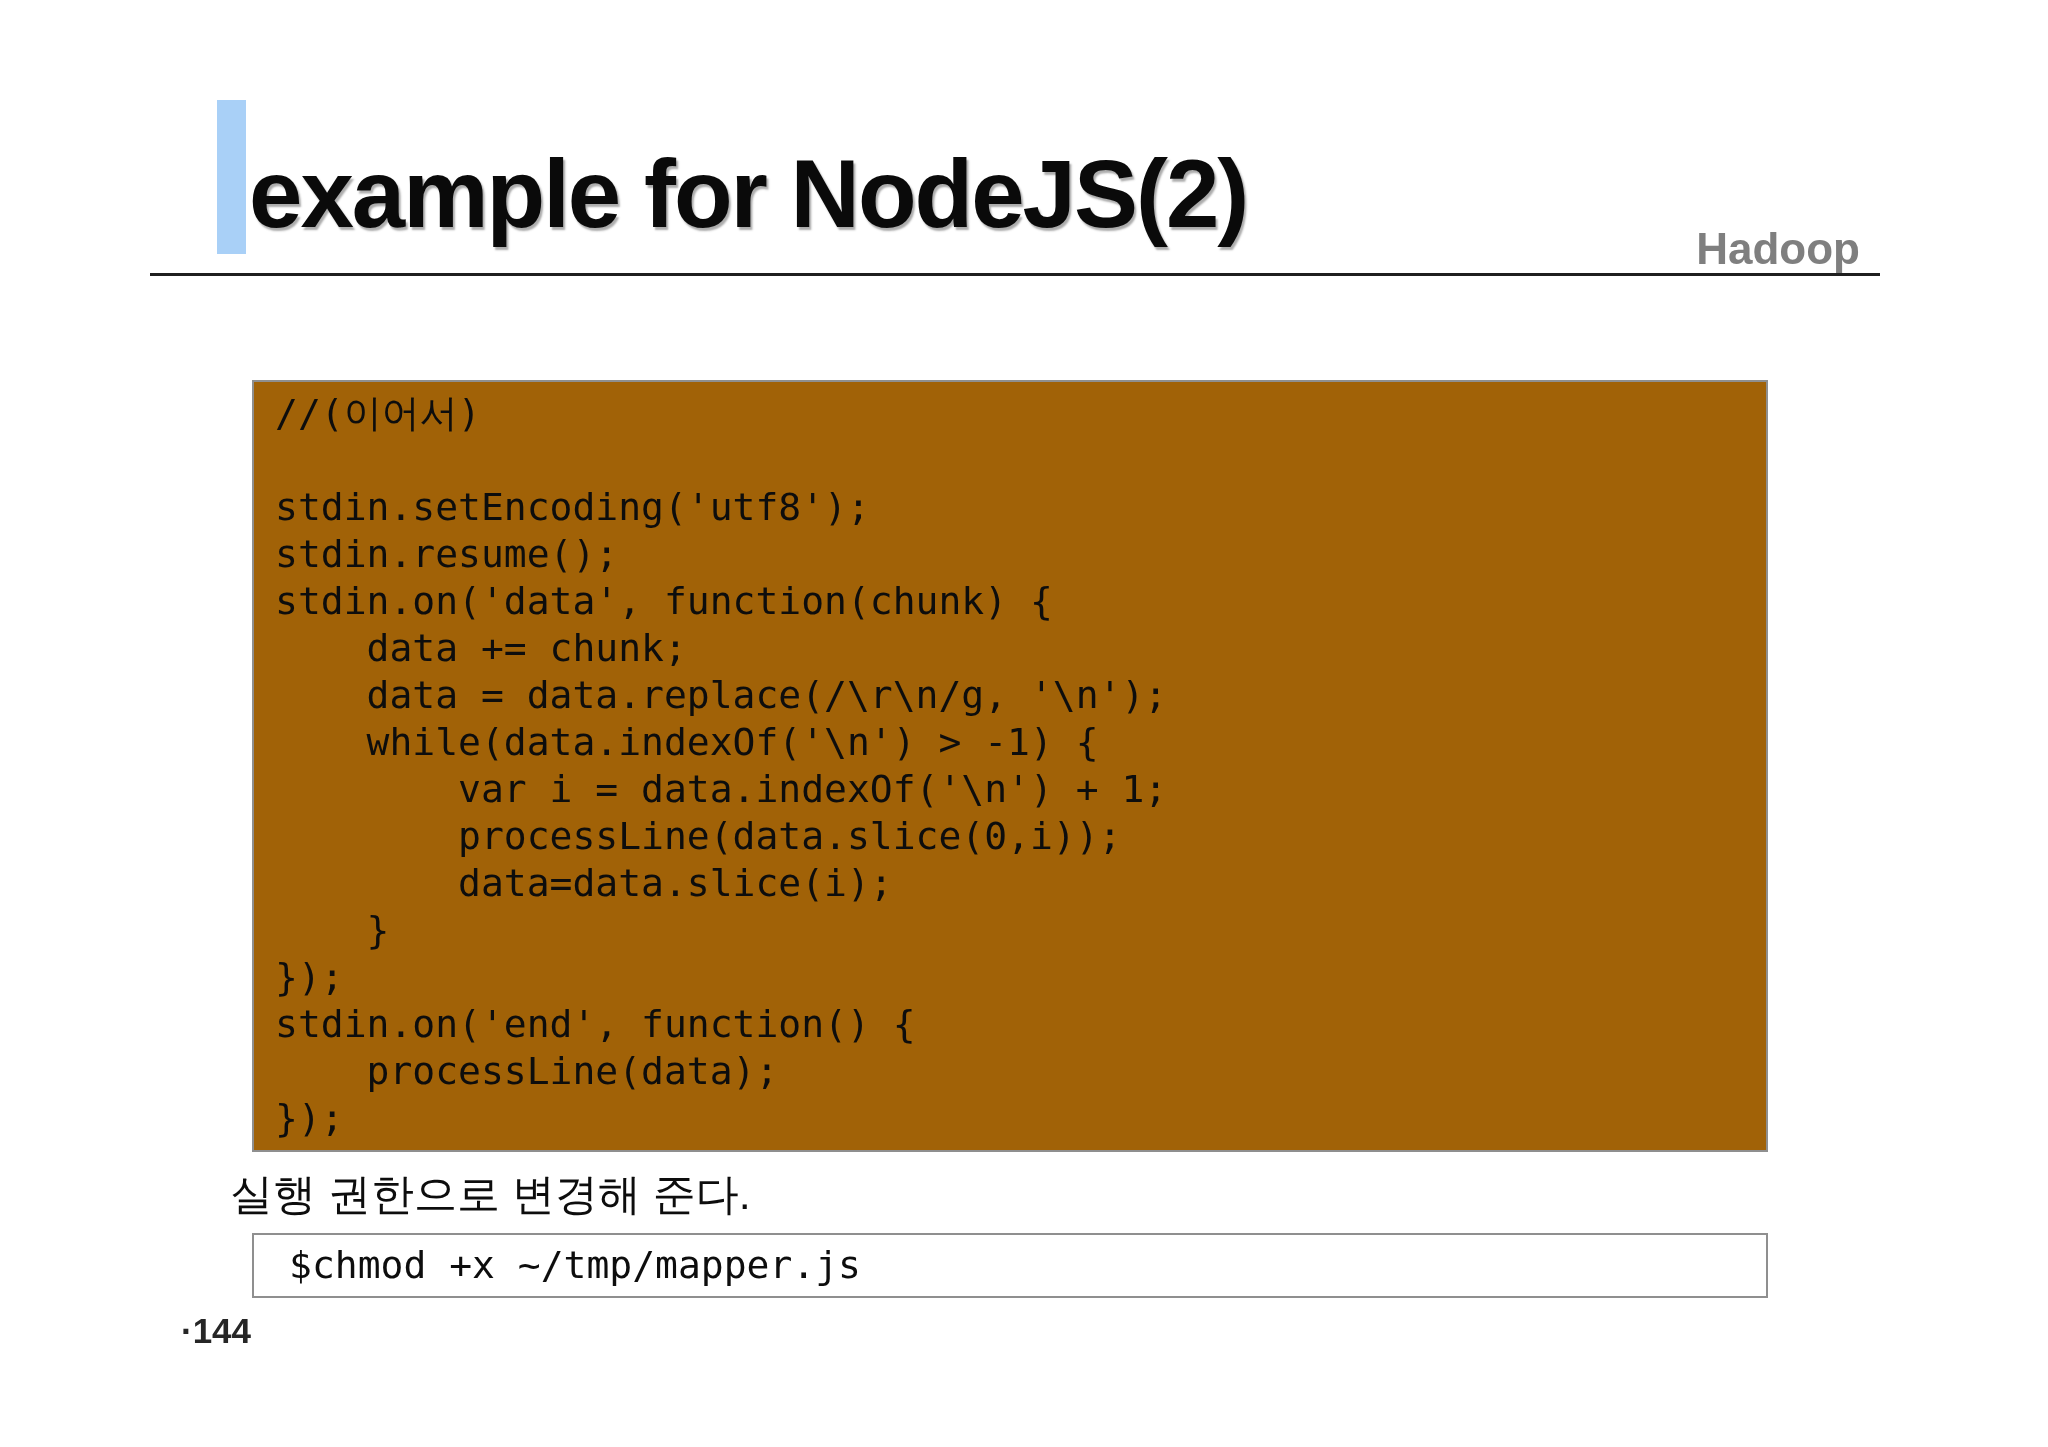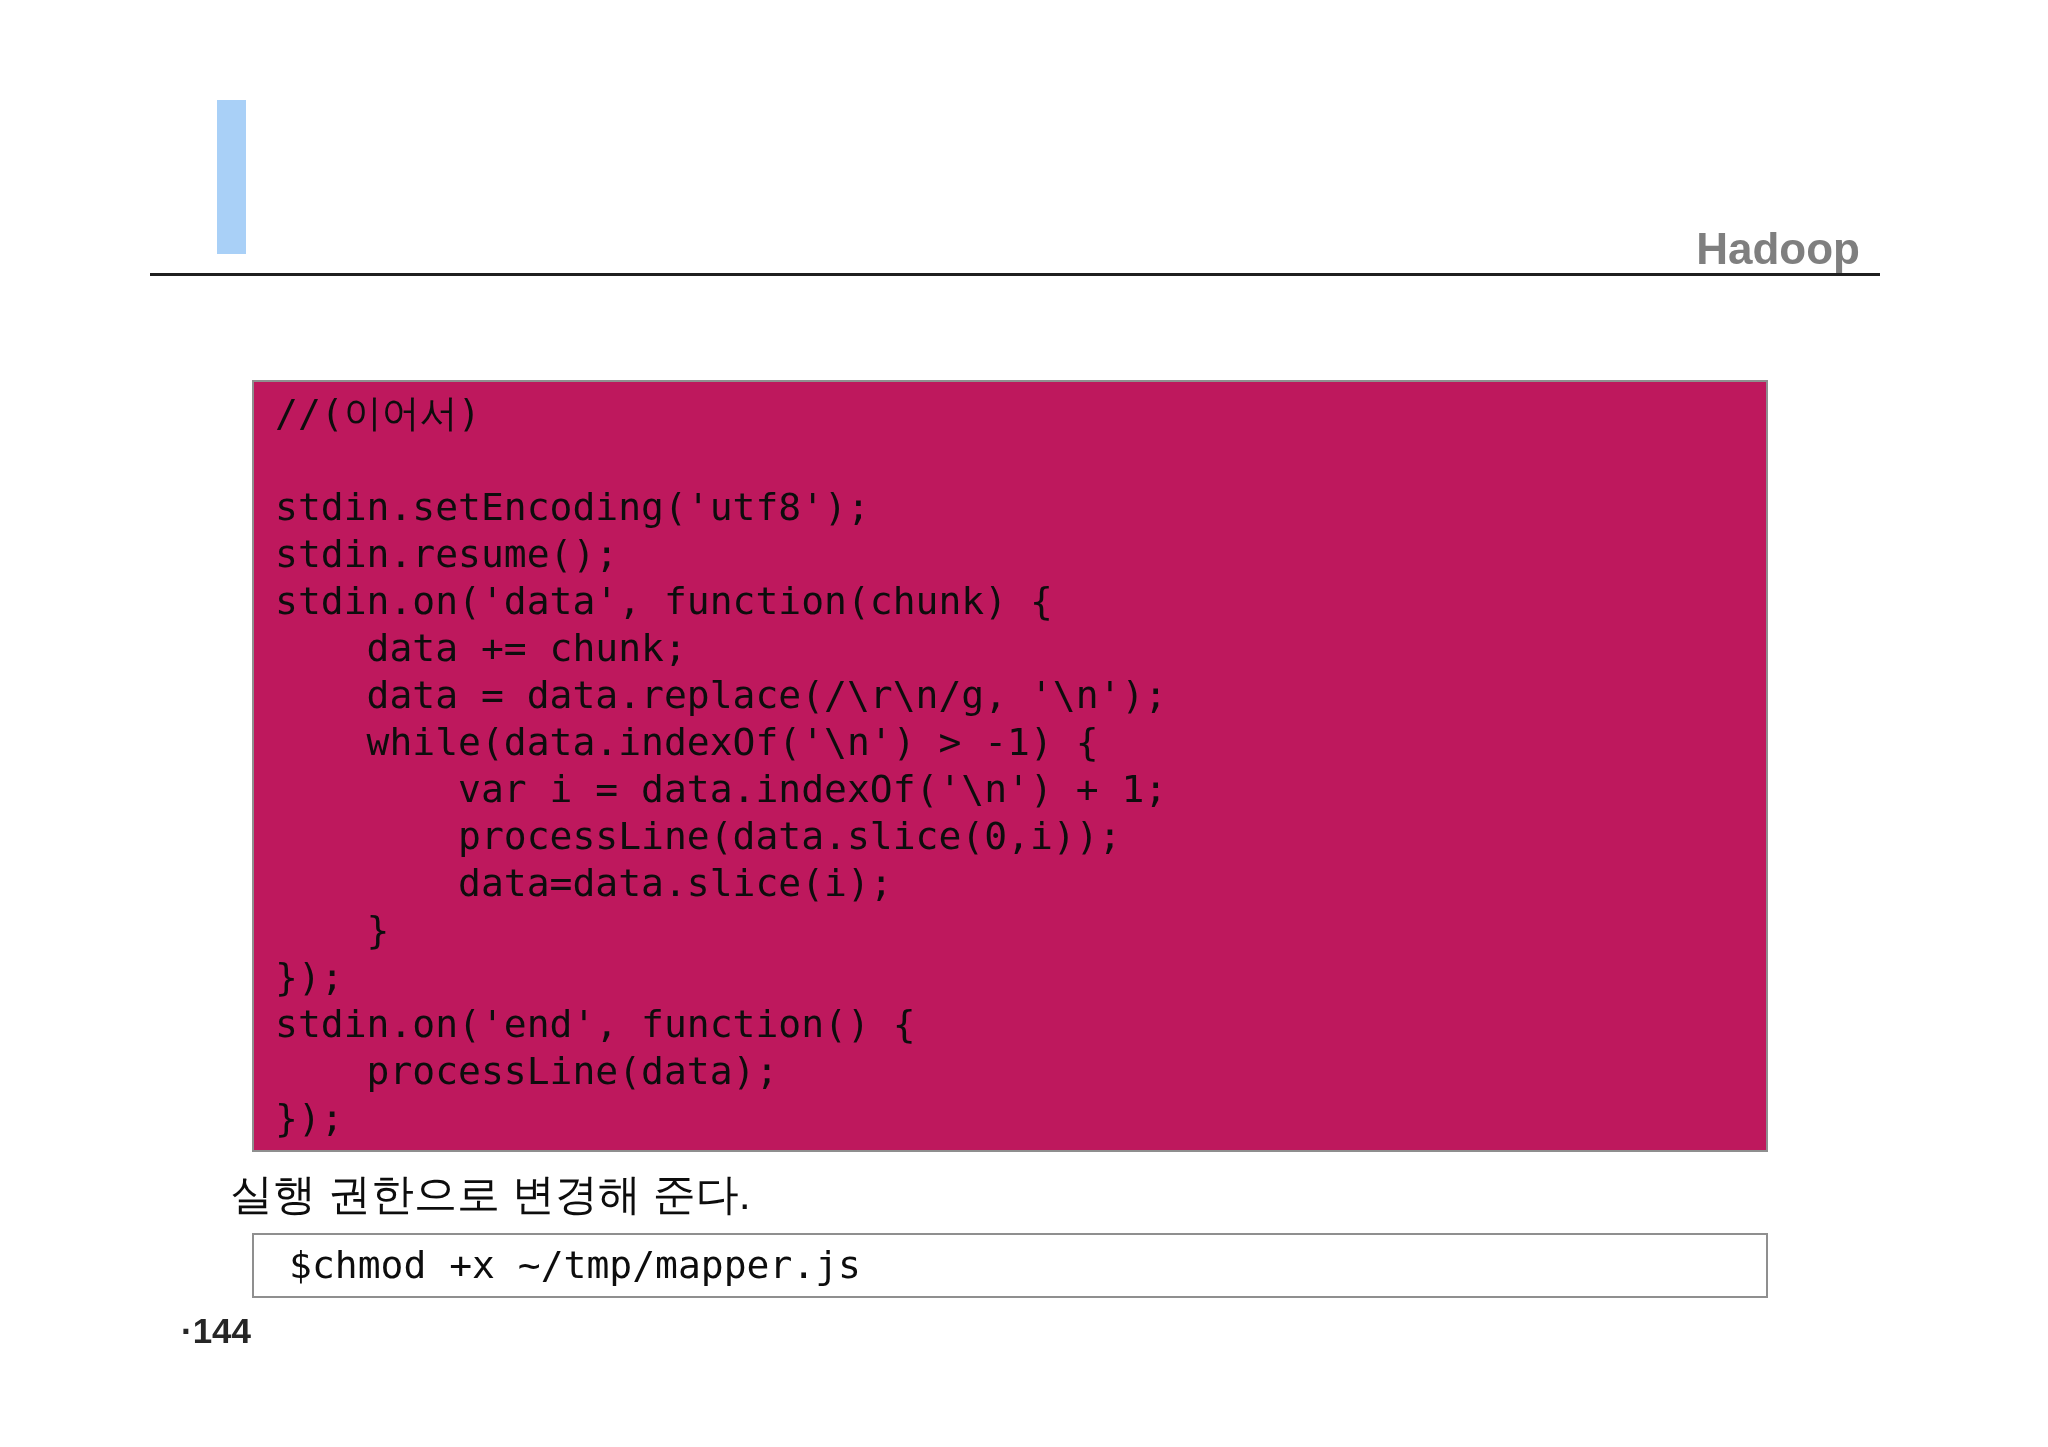--- a/index.html
+++ b/index.html
@@ -57,21 +57,21 @@
     white-space:nowrap;
     font-family:"Liberation Sans", sans-serif;
   }
   .body-text-1{ top:299px; }
   .body-text-2{ top:1166px; }
   .code-box{
     position:absolute;
     left:252px; top:380px;
     width:1516px; height:772px;
     border:2px solid var(--box-border);
-    background:#be185d;
+    background:#a16207;
   }
   .code-box pre{
     margin:0;
     padding:8px 0 0 21px;
     font-family:"DejaVu Sans Mono", monospace;
     font-size:38px;
     line-height:47px;
     color:#0d0d0d;
   }
   .command-box{
@@ -99,20 +99,21 @@
     letter-spacing:0px;
   }
 </style>
 </head>
 <body>
 
 <div class="slide">
 
   <div class="accent-bar"></div>
 
+  <h1 class="page-title">example for NodeJS(2)</h1>
 
   <div class="header-label">Hadoop</div>
 
   <div class="title-divider"></div>
 
 
   <div class="code-box">
     <pre>//(이어서)
 
 stdin.setEncoding('utf8');

